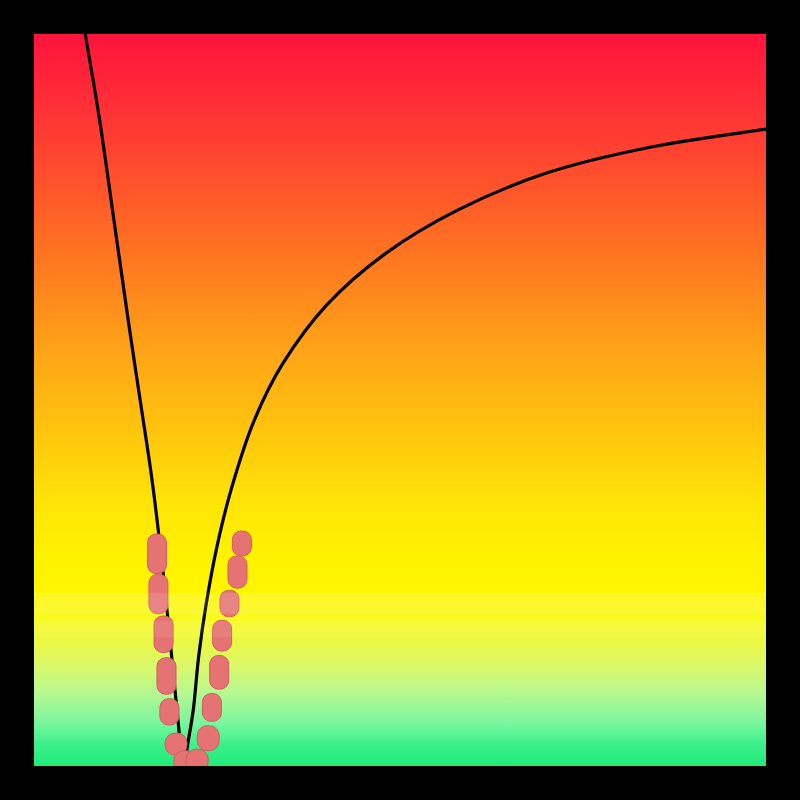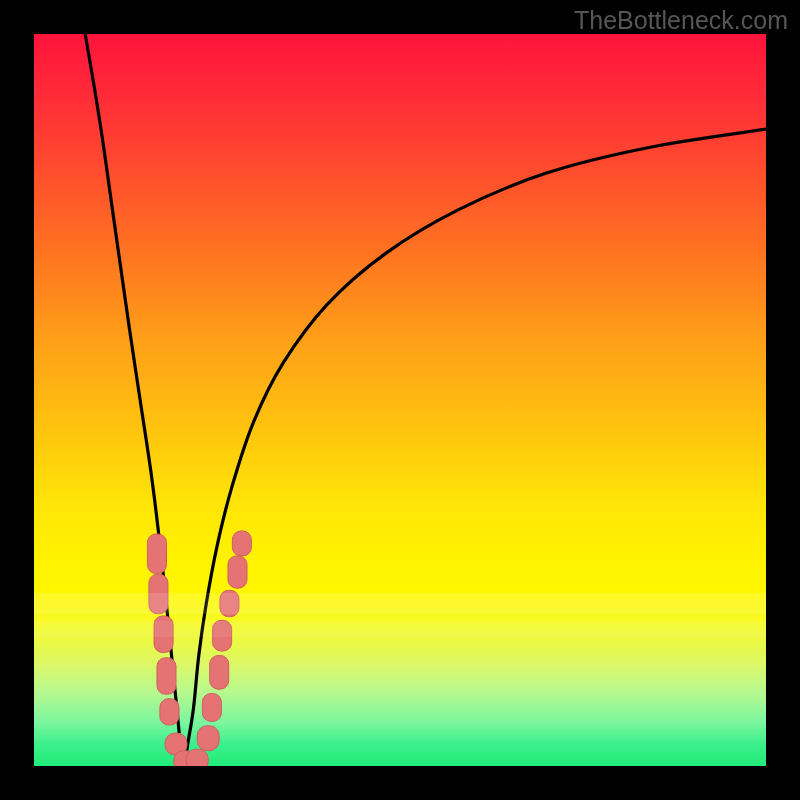--- a/index.html
+++ b/index.html
@@ -60,21 +60,20 @@
     font-size: 25px;
     font-weight: 400;
     letter-spacing: 0px;
   }
   svg { display: block; }
 </style>
 </head>
 <body>
 
 <div class="frame">
-  <div class="watermark">TheBottleneck.com</div>
 
   <div class="plot-area">
     <div class="band" style="top:76.4%; height:2.8%;"></div>
     <div class="band" style="top:80.2%; height:2.2%; background:rgba(255,255,255,0.08);"></div>
 
     <svg width="732" height="732" viewBox="0 0 732 732" preserveAspectRatio="none">
       <g id="curve-layer">
           <path d="M 51.24 0.00 C 53.88 15.81, 60.61 53.58, 65.88 87.84 C 71.15 122.10, 75.25 153.43, 80.52 190.32 C 85.79 227.21, 90.55 261.18, 95.16 292.80 C 99.77 324.42, 102.19 339.65, 106.14 366.00 C 110.09 392.35, 113.83 415.48, 117.12 439.20 C 120.41 462.92, 121.80 475.36, 124.44 497.76 C 127.08 520.16, 129.39 541.24, 131.76 563.64 C 134.13 586.04, 135.64 602.44, 137.62 622.20 C 139.59 641.96, 141.16 657.63, 142.74 673.44 C 144.32 689.25, 145.08 699.50, 146.40 710.04 C 147.72 720.58, 148.74 732.00, 150.06 732.00 C 151.38 732.00, 152.01 720.58, 153.72 710.04 C 155.43 699.50, 157.60 689.25, 159.58 673.44 C 161.55 657.63, 162.46 640.65, 164.70 622.20 C 166.94 603.75, 168.73 590.72, 172.02 570.96 C 175.31 551.20, 178.39 533.48, 183.00 512.40 C 187.61 491.32, 191.05 476.24, 197.64 453.84 C 204.23 431.44, 210.38 410.36, 219.60 387.96 C 228.82 365.56, 235.70 350.48, 248.88 329.40 C 262.06 308.32, 274.35 290.60, 292.80 270.84 C 311.25 251.08, 327.64 236.73, 351.36 219.60 C 375.08 202.47, 395.57 190.17, 424.56 175.68 C 453.55 161.19, 478.14 150.28, 512.40 139.08 C 546.66 127.88, 575.35 121.37, 614.88 113.46 C 654.41 105.55, 710.92 98.45, 732.00 95.16" fill="none" stroke="#000000" stroke-width="3.2" stroke-linecap="round"></path>
         </g>
       <g id="marker-layer">

